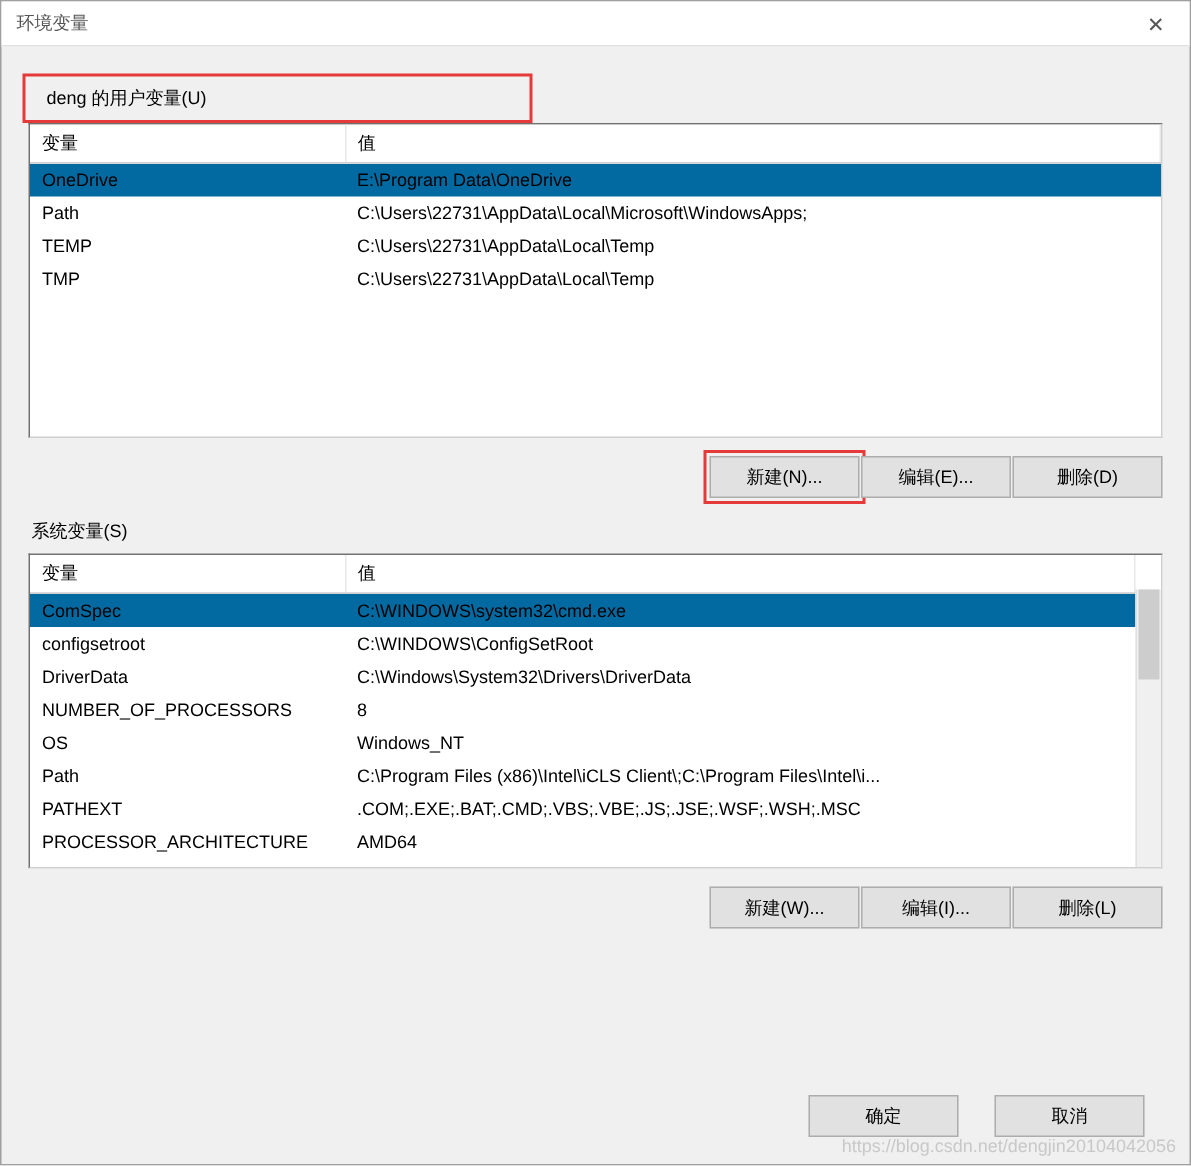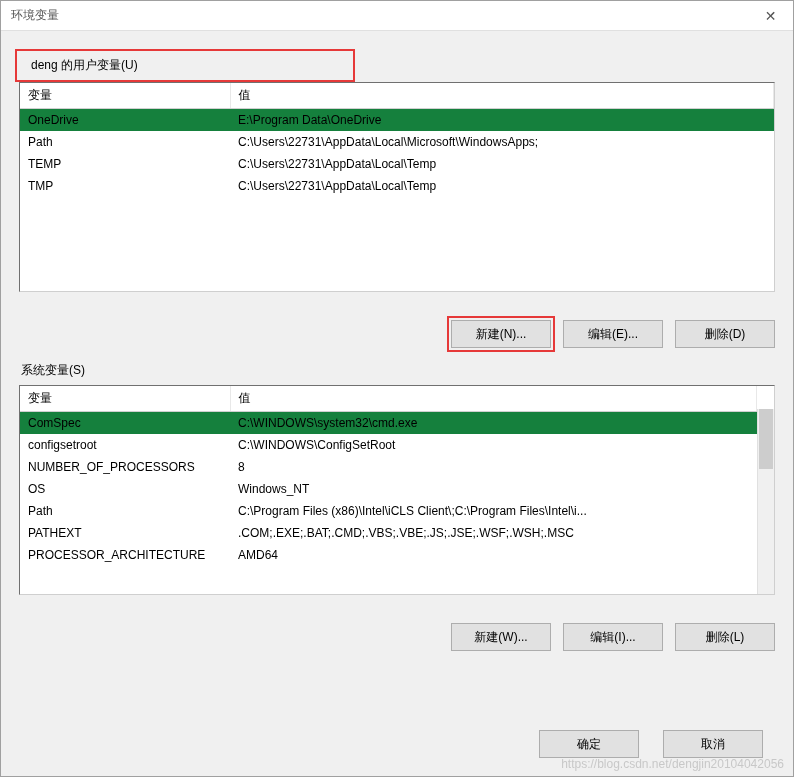--- a/index.html
+++ b/index.html
@@ -99,26 +99,26 @@
     th:first-child { width: 210px; }
     td {
       padding: 3px 8px;
       font-size: 12px;
       color: #000;
       white-space: nowrap;
       overflow: hidden;
       text-overflow: ellipsis;
       height: 22px;
     }
-    tr.selected td { background: #15803d; }
+    tr.selected td { background: #0369a1; }
     .btn-row {
       display: flex;
       justify-content: flex-end;
-      gap: 12px;
-      margin-top: 28px;
+      gap: 1px;
+      margin-top: 12px;
     }
     .btn {
       min-width: 100px;
       height: 28px;
       background: #e1e1e1;
       border: 1px solid #adadad;
       font-size: 12px;
       font-family: inherit;
       cursor: pointer;
       padding: 0 14px;
@@ -228,20 +228,24 @@
             <tbody>
               <tr class="selected">
                 <td>ComSpec</td>
                 <td>C:\WINDOWS\system32\cmd.exe</td>
               </tr>
               <tr>
                 <td>configsetroot</td>
                 <td>C:\WINDOWS\ConfigSetRoot</td>
               </tr>
               <tr>
+                <td>DriverData</td>
+                <td>C:\Windows\System32\Drivers\DriverData</td>
+              </tr>
+              <tr>
                 <td>NUMBER_OF_PROCESSORS</td>
                 <td>8</td>
               </tr>
               <tr>
                 <td>OS</td>
                 <td>Windows_NT</td>
               </tr>
               <tr>
                 <td>Path</td>
                 <td>C:\Program Files (x86)\Intel\iCLS Client\;C:\Program Files\Intel\i...</td>

